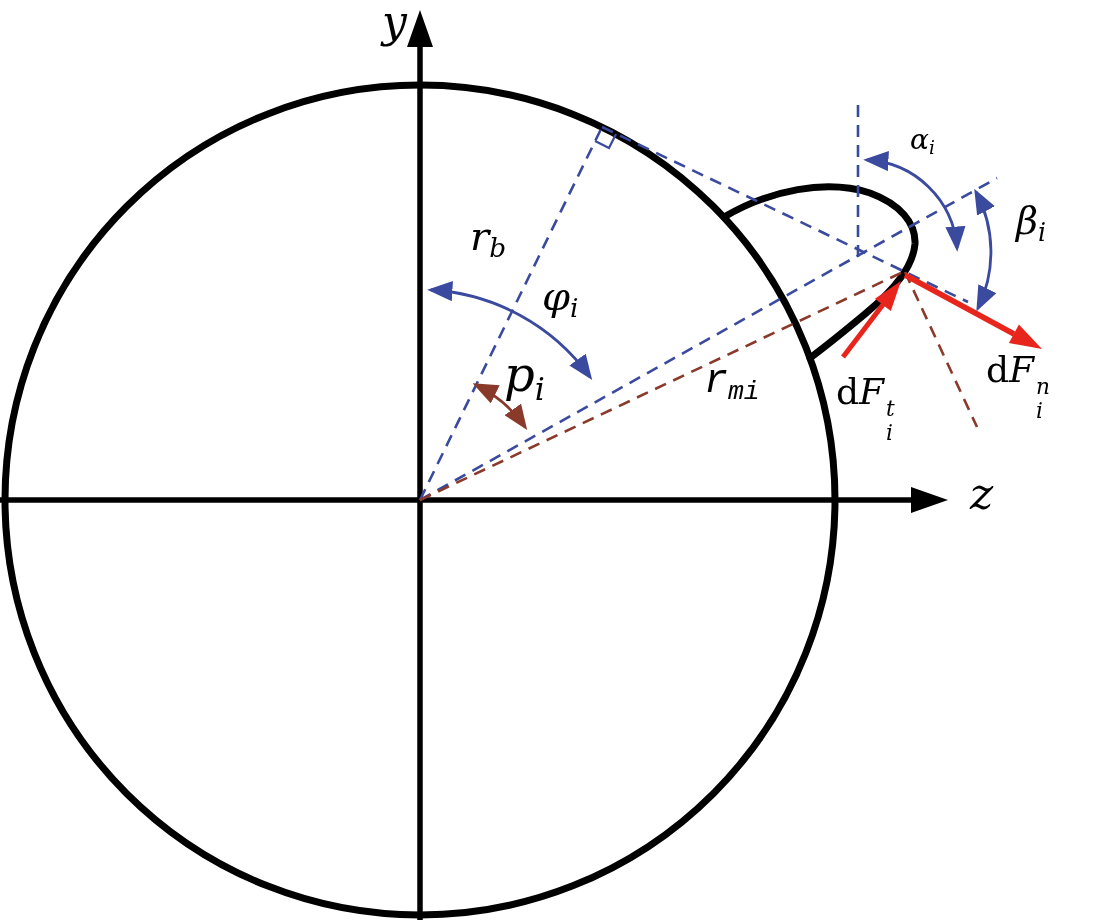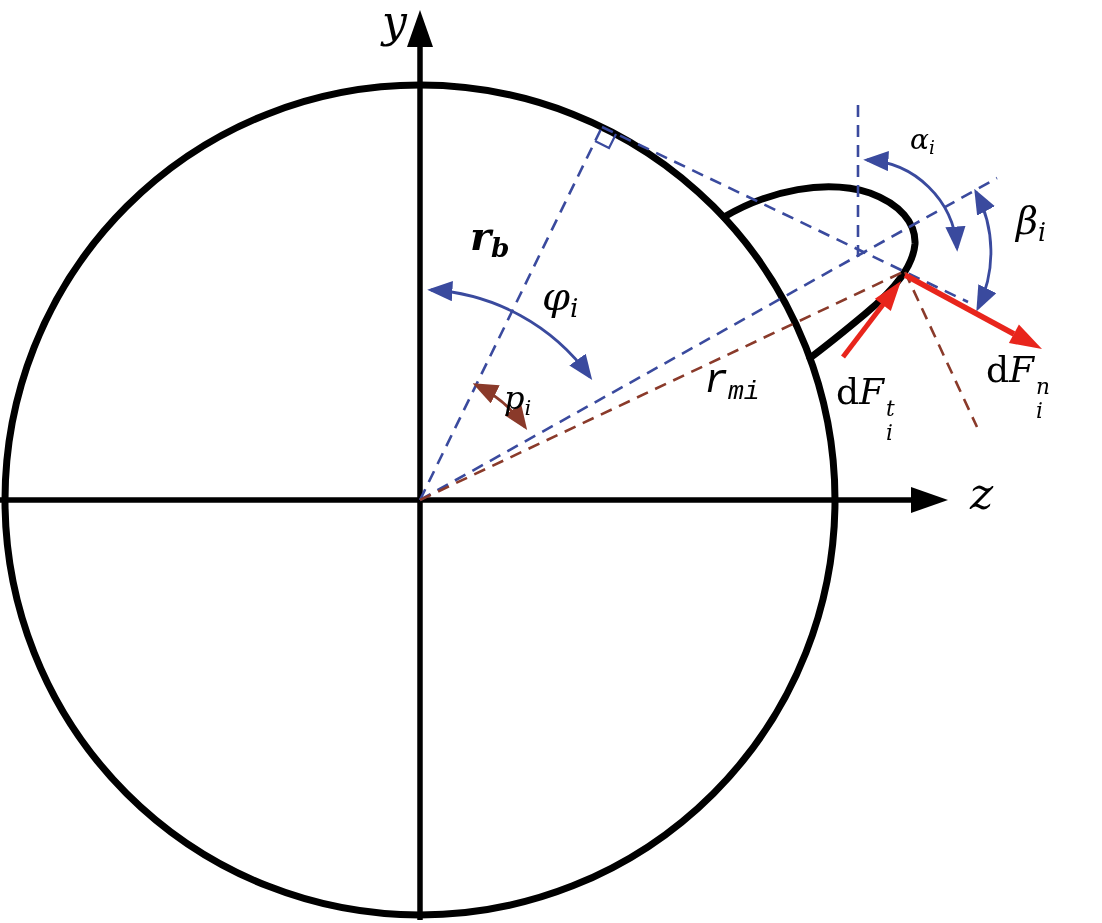--- a/index.html
+++ b/index.html
@@ -71,29 +71,29 @@
     <polygon points="901,281 890.8,311 874.9,298.8" fill="#e8251c"></polygon>
     <line x1="905" y1="275" x2="1014" y2="334" stroke-width="5.5" stroke="#e8251c"></line>
     <polygon points="1042,349 1008.9,343 1018.9,324.6" fill="#e8251c"></polygon>
   </svg>
 
   <div class="lbl it" style="left:382px;top:0px;font-size:44px;">y</div>
 
   <div class="lbl it" style="left:970px;top:472px;font-size:44px;">z</div>
 
 
-  <div class="lbl" style="left:470px;top:216px;font-size:40px;font-weight:bold;">
+  <div class="lbl" style="left:470px;top:216px;font-size:40px;">
     <span class="it">r</span><span class="subonly">b</span>
   </div>
 
   <div class="lbl" style="left:542px;top:276px;font-size:40px;">
     <span class="it">φ</span><span class="subonly">i</span>
   </div>
 
-  <div class="lbl" style="left:504px;top:350px;font-size:32px;margin-top:32px;">
+  <div class="lbl" style="left:504px;top:350px;font-size:48px;">
     <span class="it">p</span><span class="subonly">i</span>
   </div>
 
   <div class="lbl" style="left:704px;top:362px;font-size:40px;font-family:Liberation Mono, monospace;">
     <span class="it">r</span><span class="subonly">mi</span>
   </div>
 
   <div class="lbl" style="left:910px;top:126px;font-size:28px;">
     <span class="it">α</span><span class="subonly">i</span>
   </div>

